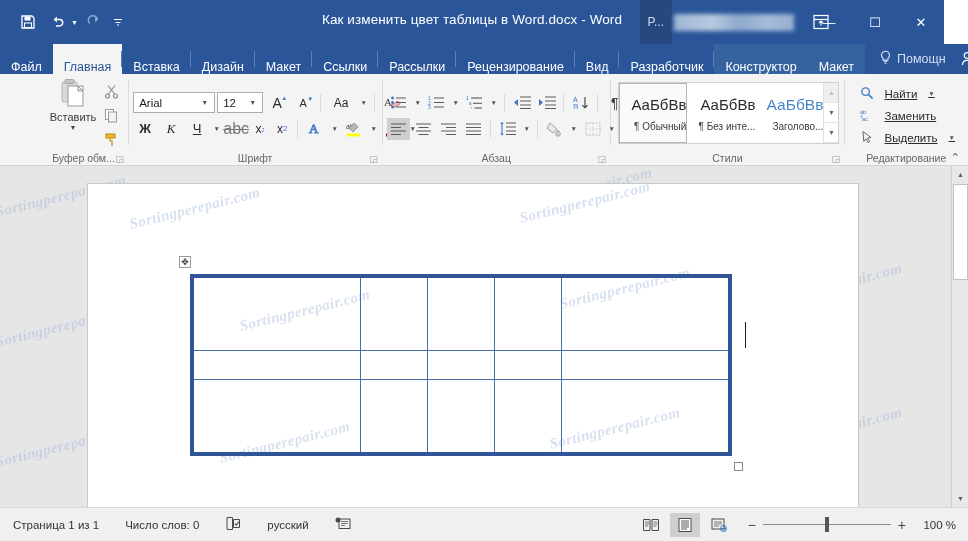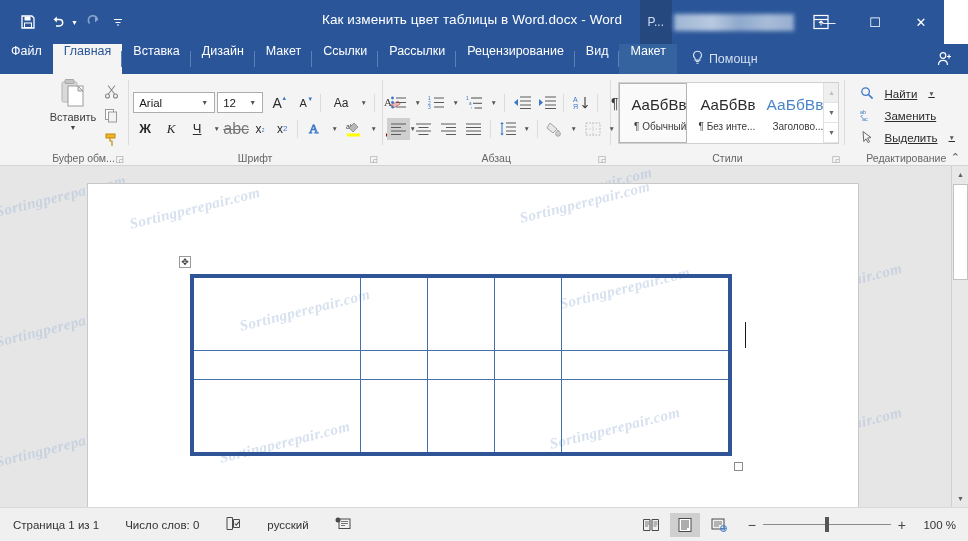--- a/index.html
+++ b/index.html
@@ -55,21 +55,21 @@
     color:#ffffff; font-size:13px;
   }
 
   
   .tabrow {
     position:absolute; left:0; top:44px; width:968px; height:30px;
     background:#2a5699;
     display:flex; align-items:stretch;
   }
   .tab {
-    display:flex; align-items:flex-start; padding:0 11px;
+    display:flex; align-items:flex-end; padding:0 11px;
     color:#ffffff; font-size:12.5px; position:relative;
   }
   .tab.active { background:#f4f4f4; color:#2a5699; }
   .tab .sep {
     position:absolute; right:0; top:7px; height:16px; width:1px; background:#5c81b8;
   }
   .ctx-group { display:flex; background:#34639f; }
   .helper {
     display:flex; align-items:center; gap:5px; padding:0 10px 0 14px;
     color:#d4dff0; font-size:12.5px;
@@ -292,21 +292,28 @@
         <i class="sep"></i>
       </div>
     <div class="tab">
         <span>Рецензирование</span>
         <i class="sep"></i>
       </div>
     <div class="tab">
         <span>Вид</span>
         <i class="sep"></i>
       </div>
+    <div class="tab">
+        <span>Разработчик</span>
+        <i class="sep"></i>
+      </div>
     <div class="ctx-group">
+      <div class="tab">
+          <span>Конструктор</span>
+        </div>
       <div class="tab">
           <span>Макет</span>
         </div>
     </div>
     <div class="helper">
       <span>
         <svg width="13" height="15" viewBox="0 0 13 15">
             <path d="M6.5 1.2a4 4 0 00-2.4 7.2v1.7h4.8V8.4A4 4 0 006.5 1.2z" fill="none" stroke="#d4dff0" stroke-width="1.1"></path>
             <path d="M4.8 11.4h3.4M5.4 13.2h2.2" stroke="#d4dff0" stroke-width="1.1"></path>
           </svg>

